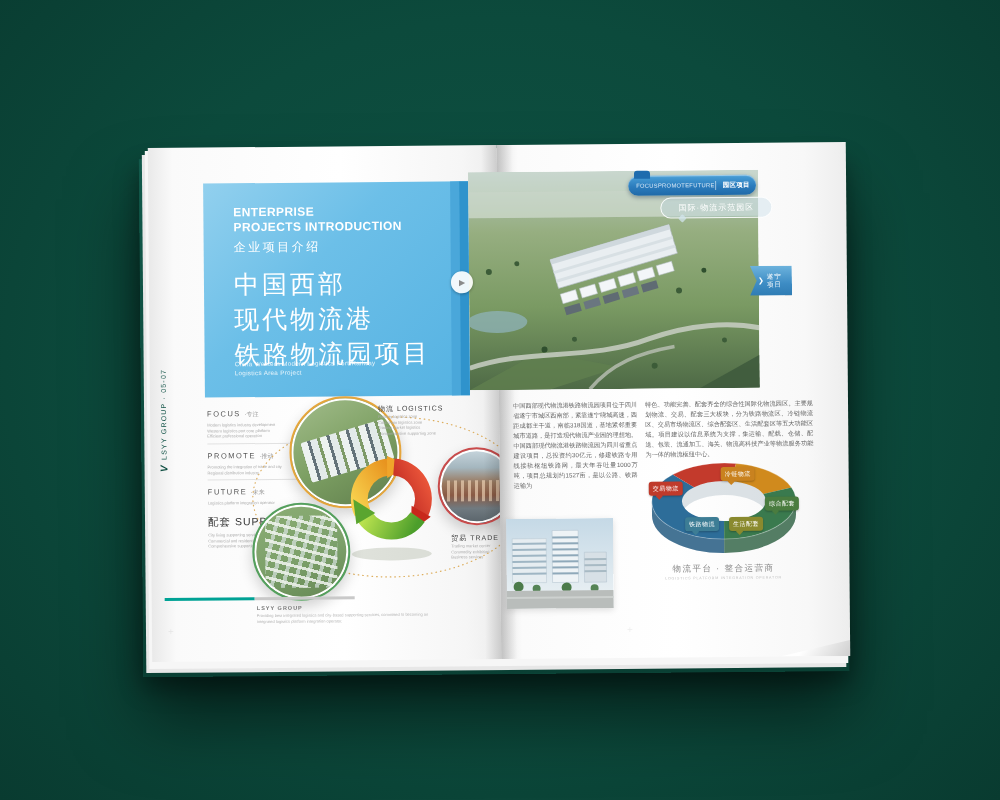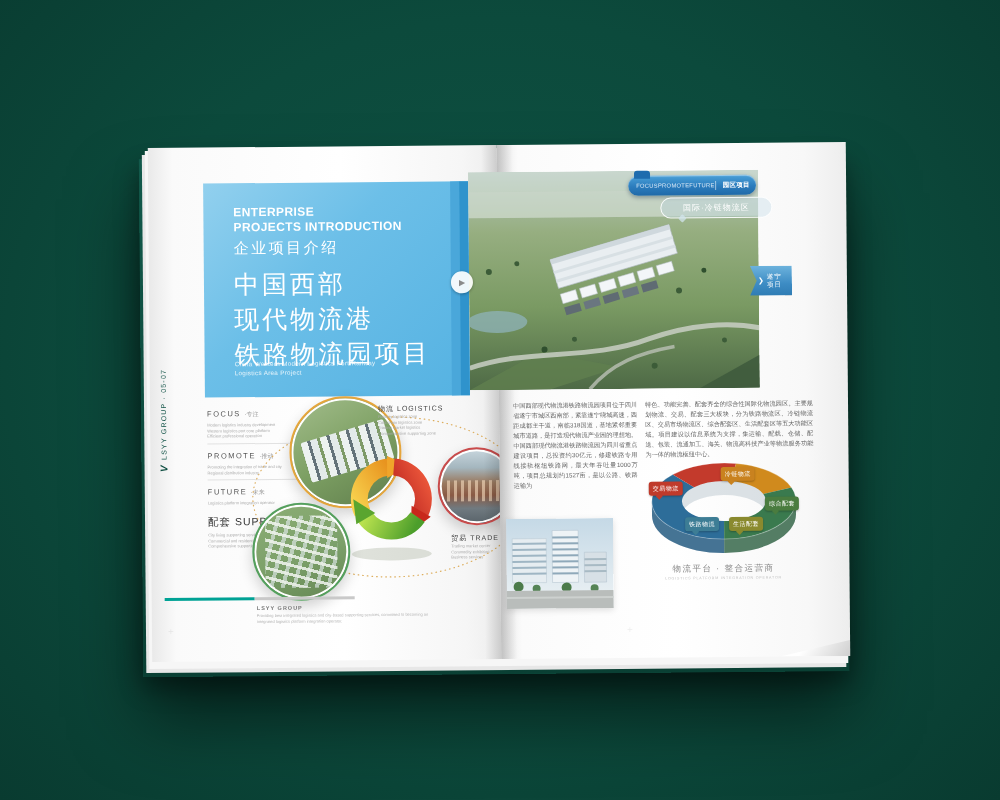--- a/index.html
+++ b/index.html
@@ -34,21 +34,21 @@
     font-size:7px; letter-spacing:1.2px; color:#145549; display:flex; align-items:center; gap:4px; }
   .spine-logo { font-weight:bold; font-style:italic; font-size:10px; color:#0f4f42; }
 
   
   .blue-box { position:absolute; left:55px; top:36px; width:265px; height:214px;
     background:linear-gradient(135deg,#92d0ee 0%, #6cbfe8 40%, #55b2e2 100%); }
   .blue-strip1 { position:absolute; right:9px; top:0; width:9px; height:100%; background:#4aa7da; }
   .blue-strip2 { position:absolute; right:0; top:0; width:9px; height:100%; background:#2f93cc; }
   .eyebrow { position:absolute; left:30px; top:22px; color:#fff; font-weight:bold;
     font-size:12px; line-height:15px; letter-spacing:.4px; }
-  .eyebrow-cn { position:absolute; left:30px; top:56px; color:#fff; font-size:15px; letter-spacing:2.5px; }
+  .eyebrow-cn { position:absolute; left:30px; top:56px; color:#fff; font-size:12px; letter-spacing:2.5px; }
   .main-title { position:absolute; left:30px; top:84px; color:#fff; font-size:25px;
     line-height:35px; letter-spacing:3px; }
   .sub-en { position:absolute; left:30px; top:176px; color:rgba(255,255,255,.85);
     font-size:6.3px; line-height:9px; letter-spacing:.3px; }
 
   
   .aerial-wrap { position:absolute; left:320px; top:30px; width:290px; height:218px; overflow:hidden; }
   .aerial { width:100%; height:100%; display:block; }
 
   .play-btn { position:absolute; left:302px; top:129px; width:22px; height:22px; border-radius:50%;
@@ -407,21 +407,21 @@
     </div>
 
     <div class="nav-bar">
       <div class="nav-notch"></div>
       <span class="nav-tab">FOCUS</span>
       <span class="nav-tab">PROMOTE</span>
       <span class="nav-tab">FUTURE</span>
       <span class="nav-tab active">园区项目</span>
     </div>
 
-    <div class="img-bubble">国际·冷链物流区</div>
+    <div class="img-bubble">国际·物流示范园区</div>
 
     <div class="ribbon">
       <span class="chev">❯</span>
       <span class="rb-lines">
         <span>遂宁</span><br>
         <span>项目</span>
       </span>
     </div>
   </div>
 </div>

